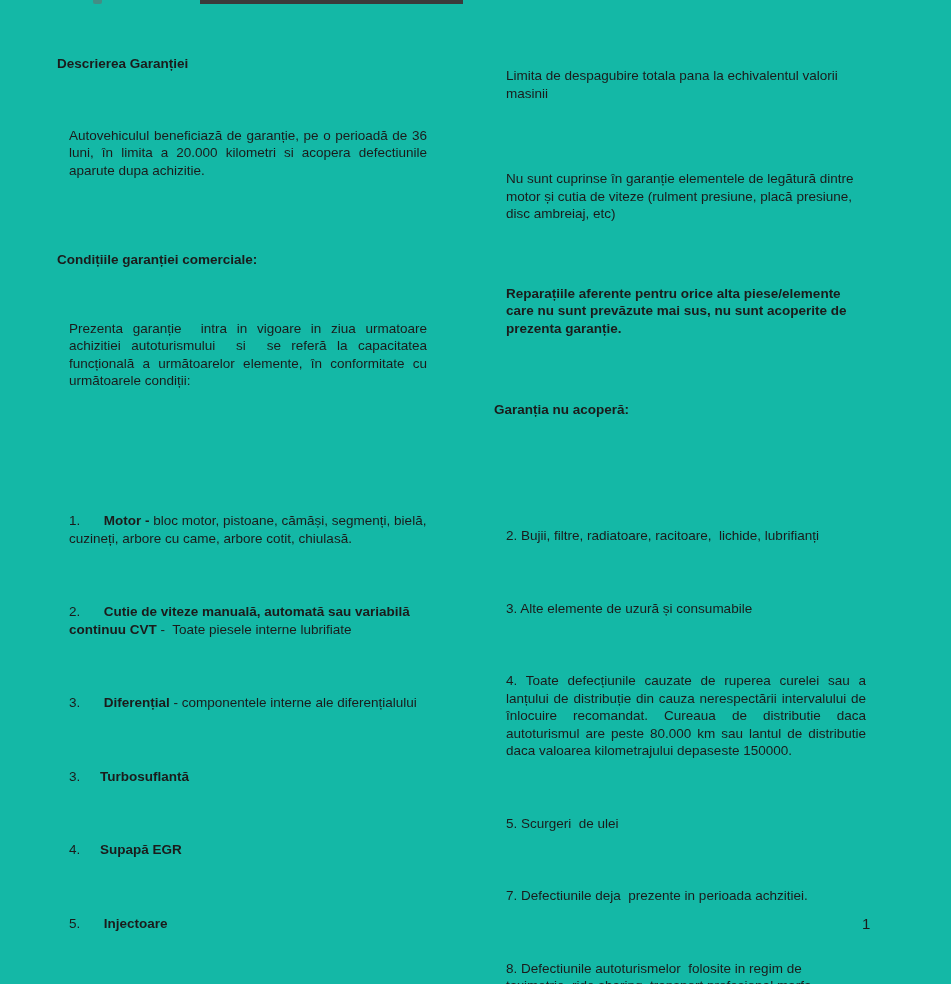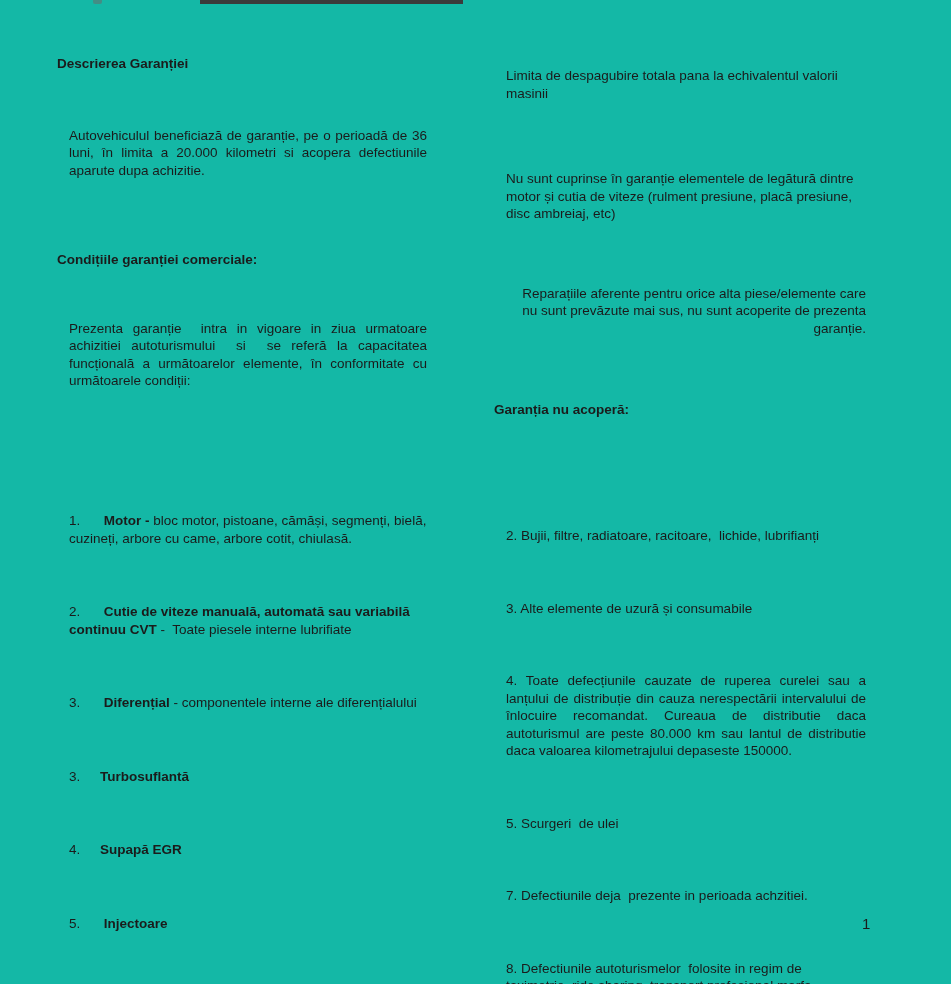--- a/index.html
+++ b/index.html
@@ -46,21 +46,21 @@
 
   
   .p-intro   { margin-top: 19px; }
   .h-cond    { margin-top: 25px; }
   .p-cond    { margin-top: 16px; }
   .items-l   { margin-top: 11px; }
   .items-l .item { margin-bottom: 9px; }
 
   
   .p-r2      { margin-top: 21px; }
-  .p-r3      { margin-top: 15px; font-weight: normal; text-align: right; }
+  .p-r3      { margin-top: 15px; font-weight: bold; }
   .h-ncov    { margin-top: 17px; }
   .items-r   { margin-top: 9px; }
   .items-r .item { margin-bottom: 8px; }
 
   .page-num {
     position: absolute; left: 862px; top: 915px;
     font-size: 15px; line-height: 18px; color: #1b1b1b;
   }
 </style>
 </head>

